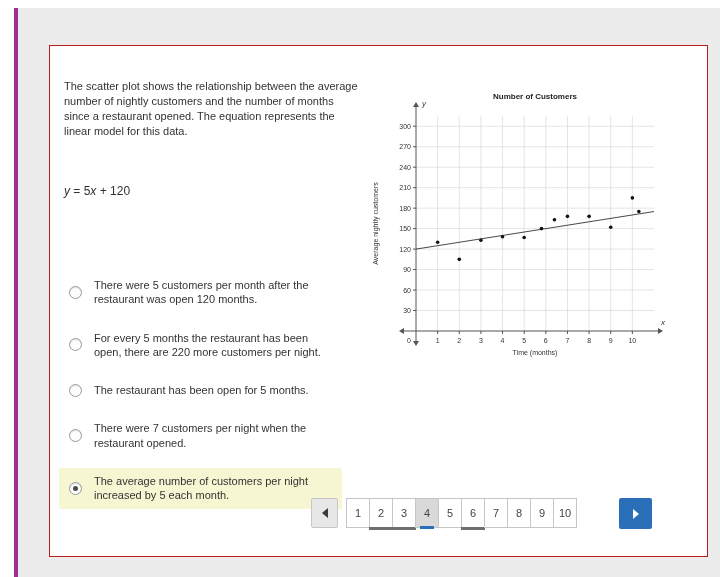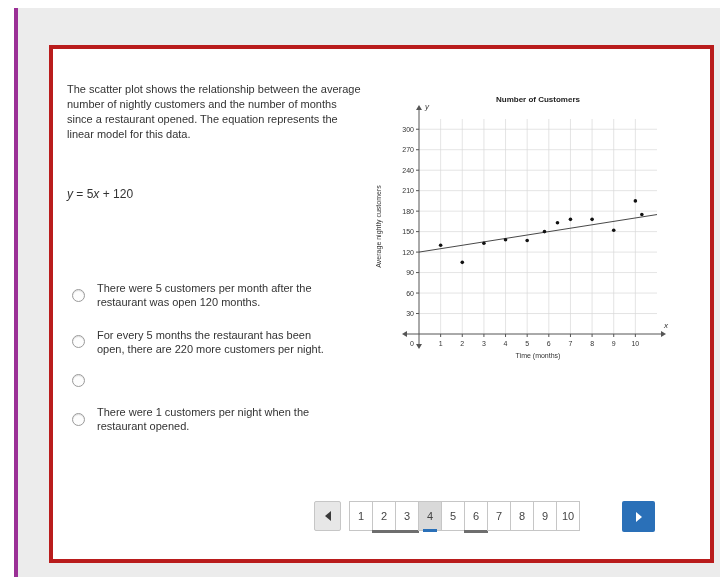--- a/index.html
+++ b/index.html
@@ -1,27 +1,27 @@
 <!DOCTYPE html>
 <html><head>
 <meta charset="utf-8">
 <style>
   html,body{margin:0;padding:0;}
   body{font-family:"Liberation Sans",sans-serif;background:#ffffff;}
   .stage{position:relative;width:720px;height:577px;background:#ffffff;overflow:hidden;}
   .gray-bg{position:absolute;left:18px;top:8px;width:702px;height:569px;background:#ececec;}
   .purple-bar{position:absolute;left:14px;top:8px;width:4px;height:569px;background:#9b3096;}
-  .card{position:absolute;left:49px;top:45px;width:657px;height:510px;background:#ffffff;border:4px solid #b91c1c;}
+  .card{position:absolute;left:49px;top:45px;width:657px;height:510px;background:#ffffff;border:1px solid #b91c1c;}
 
   .prompt{position:absolute;left:14px;top:33px;width:298px;font-size:11px;line-height:1.35;color:#333;}
   .equation{position:absolute;left:14px;top:138px;font-size:12px;color:#333;}
   .equation .it{font-style:italic;}
   .qtext{position:absolute;left:14px;top:186px;width:295px;font-size:11px;line-height:1.35;color:#333;}
 
-  .options{position:absolute;left:9px;top:226px;display:flex;flex-direction:column;gap:6px;}
+  .options{position:absolute;left:9px;top:226px;display:flex;flex-direction:column;gap:12px;}
   .option{display:flex;align-items:center;padding:6px 10px;width:fit-content;border-radius:2px;cursor:pointer;}
   .option.selected{background:#f7f6d3;}
   .radio{flex:0 0 auto;width:11px;height:11px;border:1px solid #9a9a9a;border-radius:50%;background:#fdfdfd;box-shadow:inset 0 1px 1px rgba(0,0,0,.12);position:relative;}
   .radio.checked::after{content:"";position:absolute;left:3px;top:3px;width:5px;height:5px;border-radius:50%;background:#4a4a4a;}
   .option .lbl{margin-left:12px;max-width:238px;font-size:11px;line-height:1.3;color:#333;}
 
   .chart-wrap{position:absolute;left:318px;top:40px;width:302px;height:285px;}
   svg text{font-family:"Liberation Sans",sans-serif;}
 
   .pager{position:absolute;left:261px;top:452px;display:flex;align-items:flex-start;}
@@ -54,24 +54,29 @@
       <div class="option">
         <span class="radio"></span>
         <span class="lbl">There were 5 customers per month after the restaurant was open 120 months.</span>
       </div>
       <div class="option">
         <span class="radio"></span>
         <span class="lbl">For every 5 months the restaurant has been open, there are 220 more customers per night.</span>
       </div>
       <div class="option">
         <span class="radio"></span>
+        <span class="lbl">The restaurant has been open for 5 months.</span>
       </div>
       <div class="option">
         <span class="radio"></span>
-        <span class="lbl">There were 1 customers per night when the restaurant opened.</span>
+        <span class="lbl">There were 7 customers per night when the restaurant opened.</span>
+      </div>
+      <div class="option selected">
+        <span class="radio checked"></span>
+        <span class="lbl">The average number of customers per night increased by 5 each month.</span>
       </div>
     </div>
 
     <div class="chart-wrap">
       <svg width="302" height="285" viewBox="0 0 302 285">
           <line x1="69.63636363636364" y1="30" x2="69.63636363636364" y2="245" stroke="#d9d9d9" stroke-width="0.7"></line>
           <line x1="91.27272727272728" y1="30" x2="91.27272727272728" y2="245" stroke="#d9d9d9" stroke-width="0.7"></line>
           <line x1="112.9090909090909" y1="30" x2="112.9090909090909" y2="245" stroke="#d9d9d9" stroke-width="0.7"></line>
           <line x1="134.54545454545456" y1="30" x2="134.54545454545456" y2="245" stroke="#d9d9d9" stroke-width="0.7"></line>
           <line x1="156.1818181818182" y1="30" x2="156.1818181818182" y2="245" stroke="#d9d9d9" stroke-width="0.7"></line>

